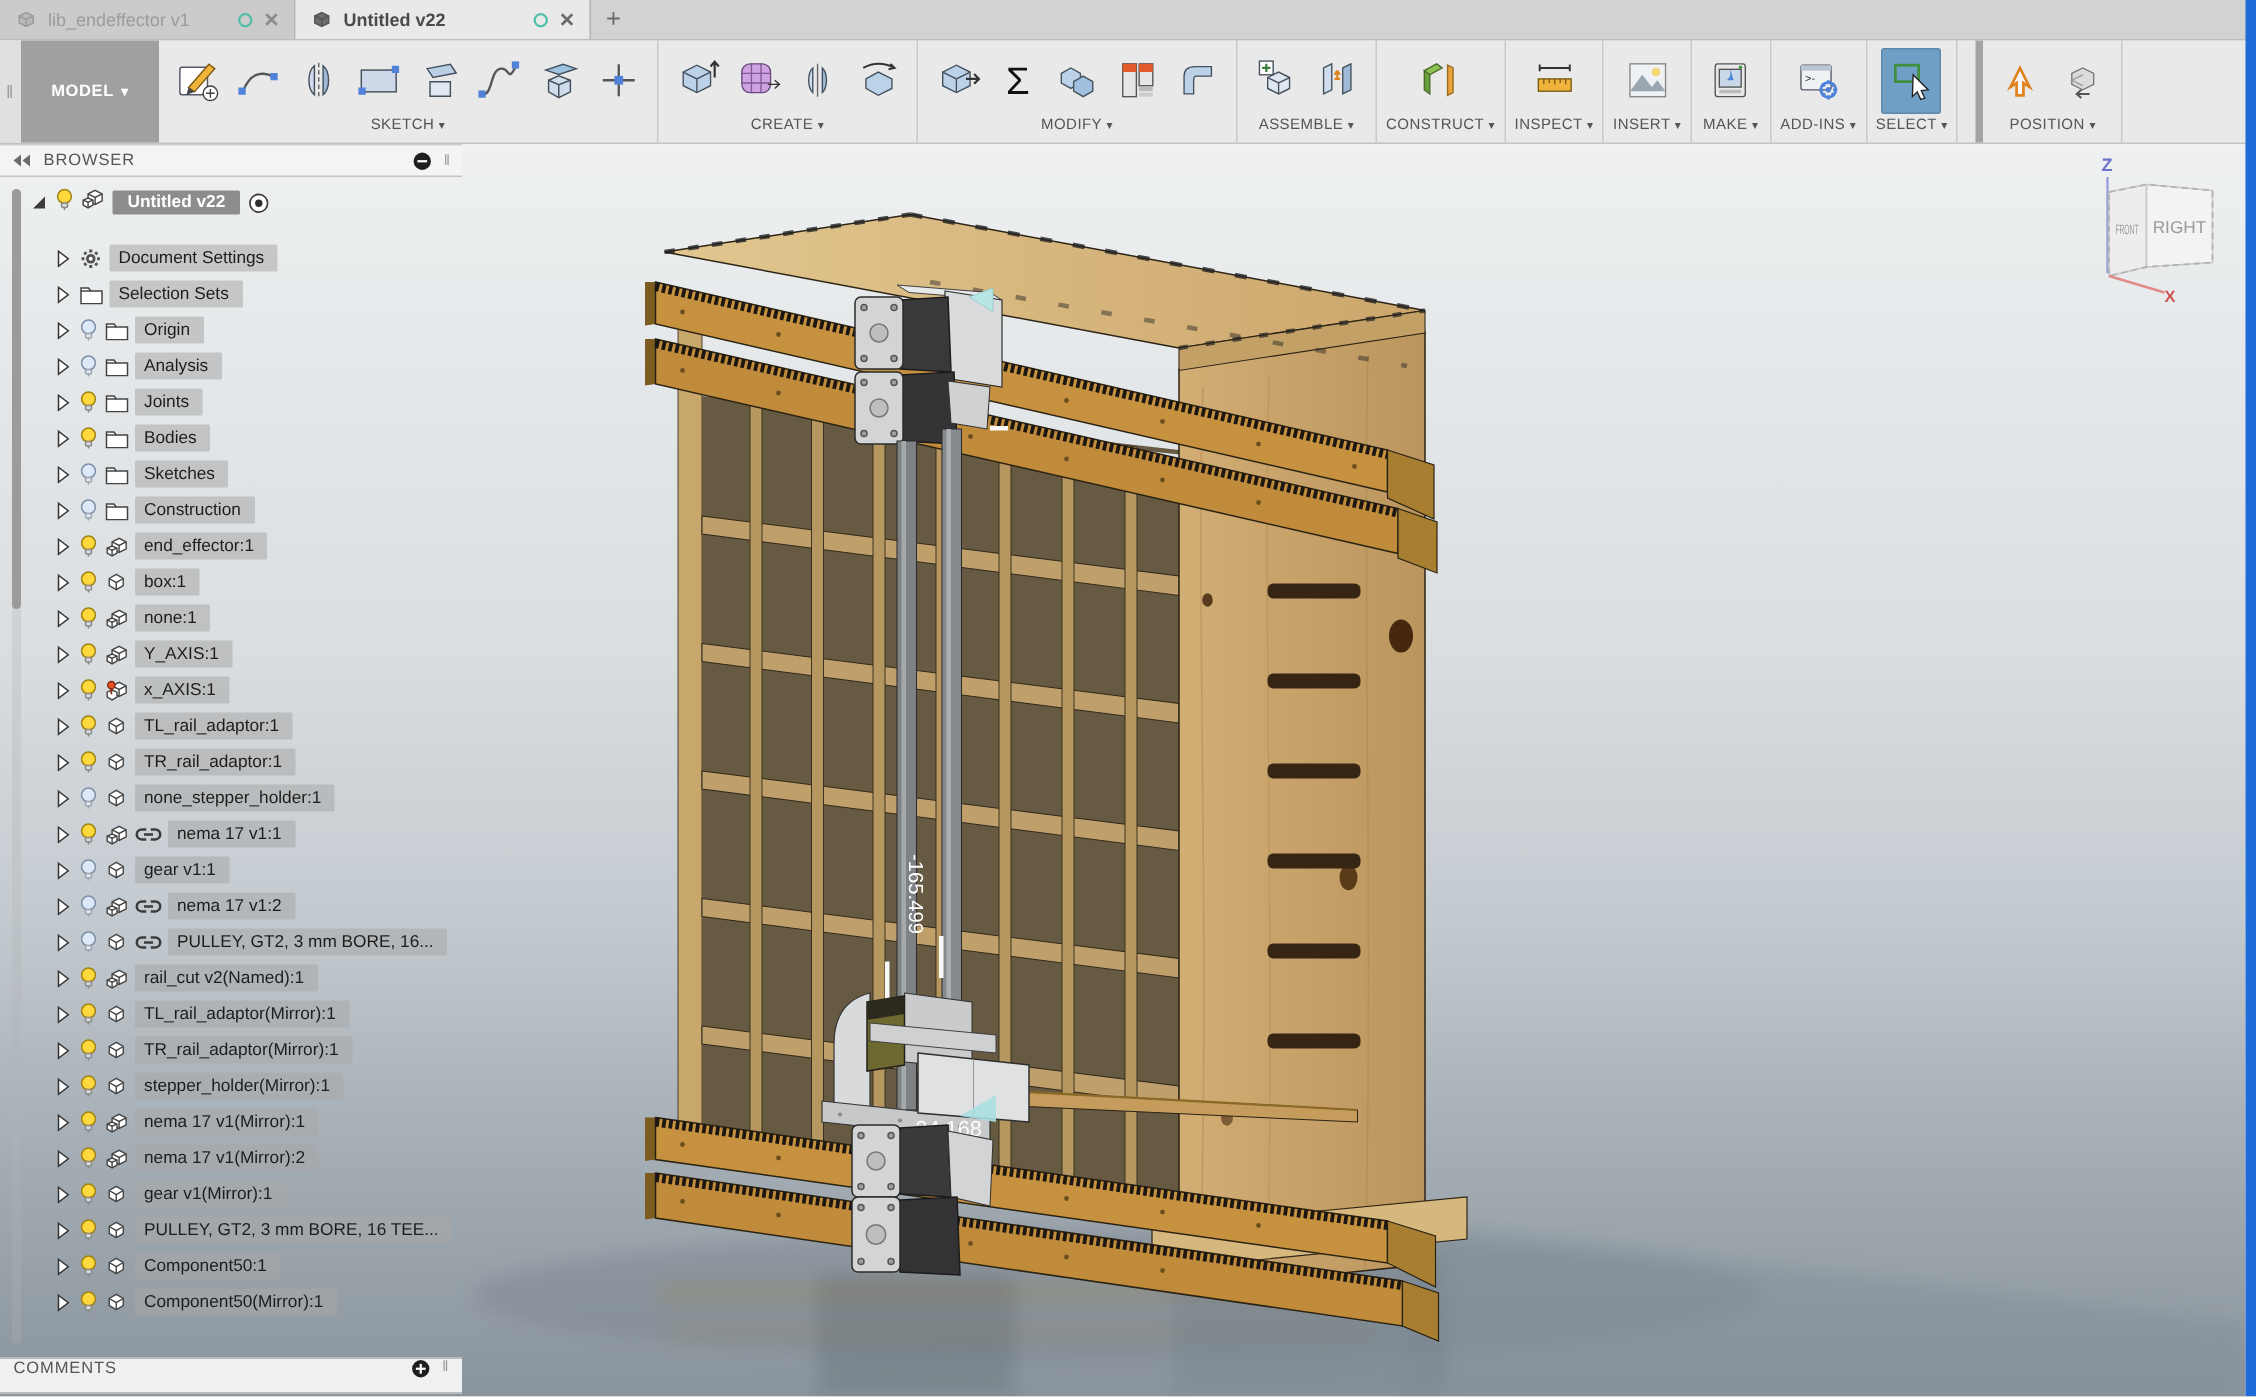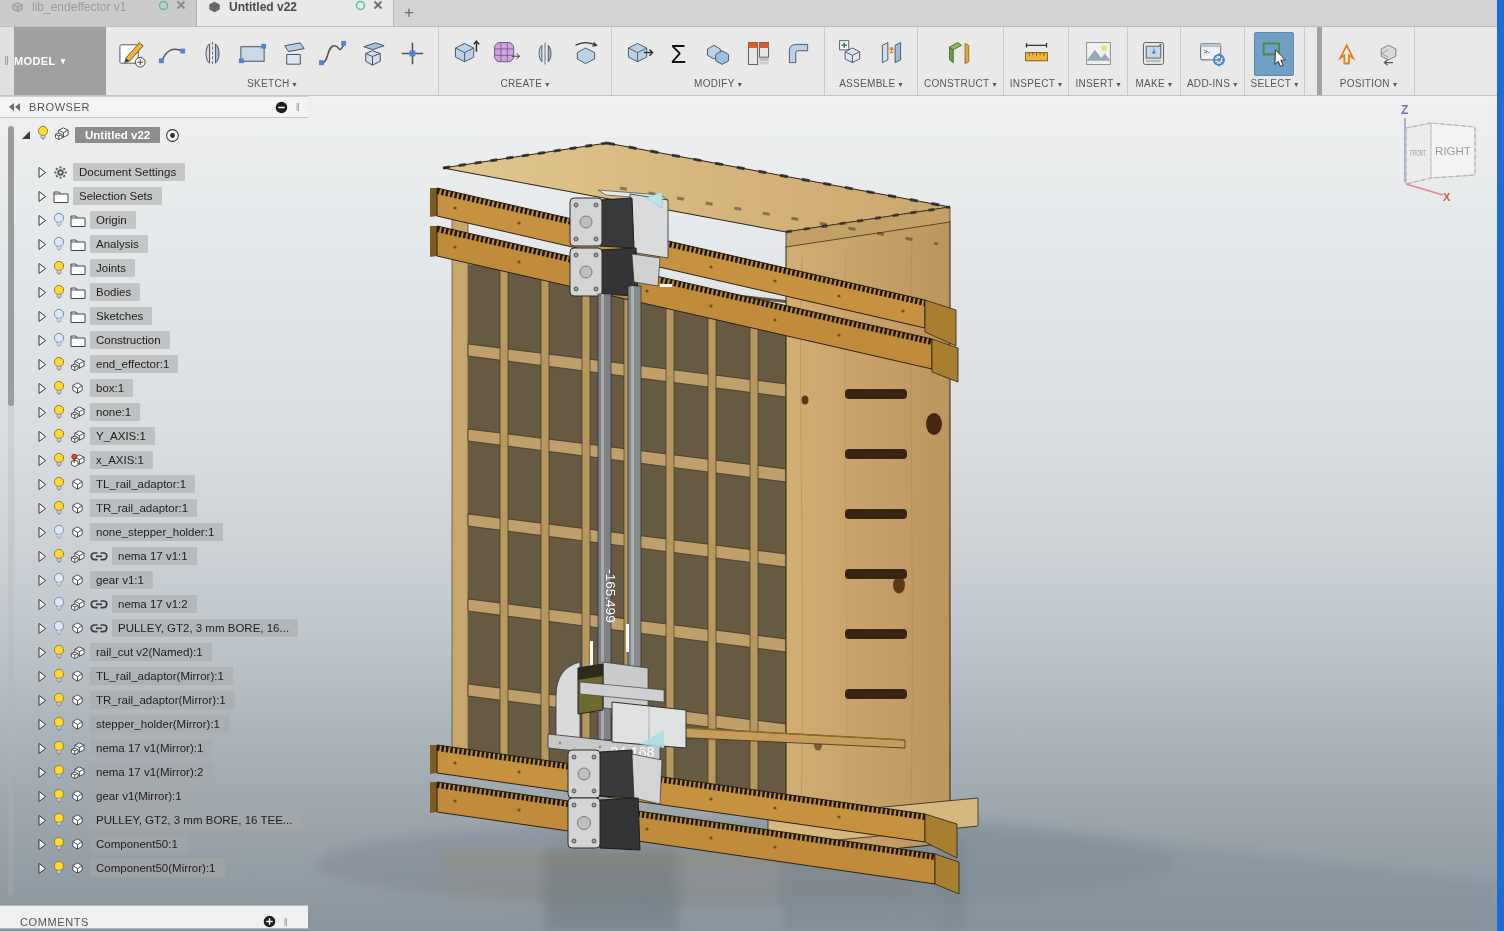--- a/index.html
+++ b/index.html
@@ -1,28 +1,28 @@
 <!DOCTYPE html>
 <html><head>
 <meta charset="utf-8">
 <style>
   html,body{margin:0;padding:0;background:#d4d4d4;}
   *{box-sizing:border-box;font-family:"Liberation Sans",sans-serif;}
   #app{position:relative;width:1504px;height:931px;overflow:hidden;background:#e8e8e8;}
   
   #tabbar{position:absolute;left:0;top:0;width:1504px;height:27px;background:#d2d2d2;display:flex;align-items:stretch;border-bottom:1px solid #bdbdbd;}
-  .tab{display:flex;align-items:flex-start;gap:7px;padding:0 10px;width:197px;border-right:1px solid #b2b2b2;font-size:12px;color:#9b9b9b;background:#cbcbcb;}
+  .tab{display:flex;align-items:center;gap:7px;padding:0 10px;width:197px;border-right:1px solid #b2b2b2;font-size:12px;color:#9b9b9b;background:#cbcbcb;}
   .tab.active{background:#e9e9e9;color:#4a4a4a;}
   .tab .t-label{flex:1;white-space:nowrap;overflow:hidden;text-overflow:ellipsis;}
   .tab svg{flex:none;}
   .newtab{width:30px;display:flex;align-items:center;justify-content:center;font-size:17px;color:#6a6a6a;}
   
   #toolbar{position:absolute;left:0;top:27px;width:1504px;height:69px;background:#e9e9e9;border-bottom:1px solid #c2c2c2;display:flex;align-items:stretch;}
   #tb-grip{width:14px;display:flex;align-items:center;justify-content:center;color:#9a9a9a;font-size:12px;letter-spacing:1px;background:#e0e0e0;}
-  #model-btn{width:92px;background:#a0a0a0;color:#fff;display:flex;align-items:center;gap:5px;font-size:11px;font-weight:bold;letter-spacing:.4px;}
+  #model-btn{width:92px;background:#a0a0a0;color:#fff;display:flex;align-items:center;justify-content:center;gap:5px;font-size:11px;font-weight:bold;letter-spacing:.4px;}
   #model-btn .caret{font-size:9px;}
   #tb-sections{flex:1;display:flex;align-items:stretch;}
   .tb-sec{display:flex;flex-direction:column;border-right:1px solid #c9c9c9;padding:2px 6px 0 6px;}
   .tb-sec.pos-gap{margin-left:12px;border-left:5px solid #a3a3a3;}
   .tb-tools{flex:1;display:flex;align-items:center;justify-content:center;}
   .tb-tool{width:40px;height:44px;display:flex;align-items:center;justify-content:center;border-radius:2px;}
   .tb-tool svg{width:31px;height:31px;}
   .tb-tool.blue-tile{background:#6f9fc4;border:1px solid #5d89ab;}
   .tb-label{height:17px;text-align:center;font-size:10px;color:#555;letter-spacing:.3px;white-space:nowrap;}
   .tb-label .caret{font-size:8px;color:#555;}
@@ -41,21 +41,21 @@
   .br-root{margin:6px 0 0 20px;height:22px;display:flex;align-items:center;gap:5px;}
   .root-pill{background:#8d8d8d;color:#fff;font-size:11.5px;font-weight:bold;padding:2px 10px;border-radius:1px;display:flex;align-items:center;}
   #browser-rows{margin-left:37px;margin-top:14px;}
   .br-row{height:24px;display:flex;align-items:center;}
   .br-arrow{width:16px;display:flex;align-items:center;}
   .br-bulb{width:17px;display:flex;align-items:center;}
   .br-ficon{width:20px;display:flex;align-items:center;}
   .br-link{width:22px;display:flex;align-items:center;}
   .br-pill{background:rgba(168,168,168,.55);color:#1d1d1d;font-size:11.5px;padding:2.5px 9px 3px 6px;border-radius:1px;white-space:nowrap;}
   
-  #comments{position:absolute;left:0;top:905px;width:308px;height:24px;background:rgba(244,244,244,.95);border-top:1px solid #b9b9b9;border-bottom:1px solid #b9b9b9;display:flex;align-items:flex-end;padding:0 20px;gap:8px;}
+  #comments{position:absolute;left:0;top:905px;width:308px;height:24px;background:rgba(244,244,244,.95);border-top:1px solid #b9b9b9;border-bottom:1px solid #b9b9b9;display:flex;align-items:flex-start;padding:0 9px;gap:8px;}
   #comments .hdr-title{flex:1;font-size:11px;color:#555;letter-spacing:.6px;}
   
   #viewcube{position:absolute;left:1385px;top:98px;width:112px;height:104px;}
   text{user-select:none;}
 </style>
 </head>
 <body>
 <div id="app">
 
 <div id="tabbar">

